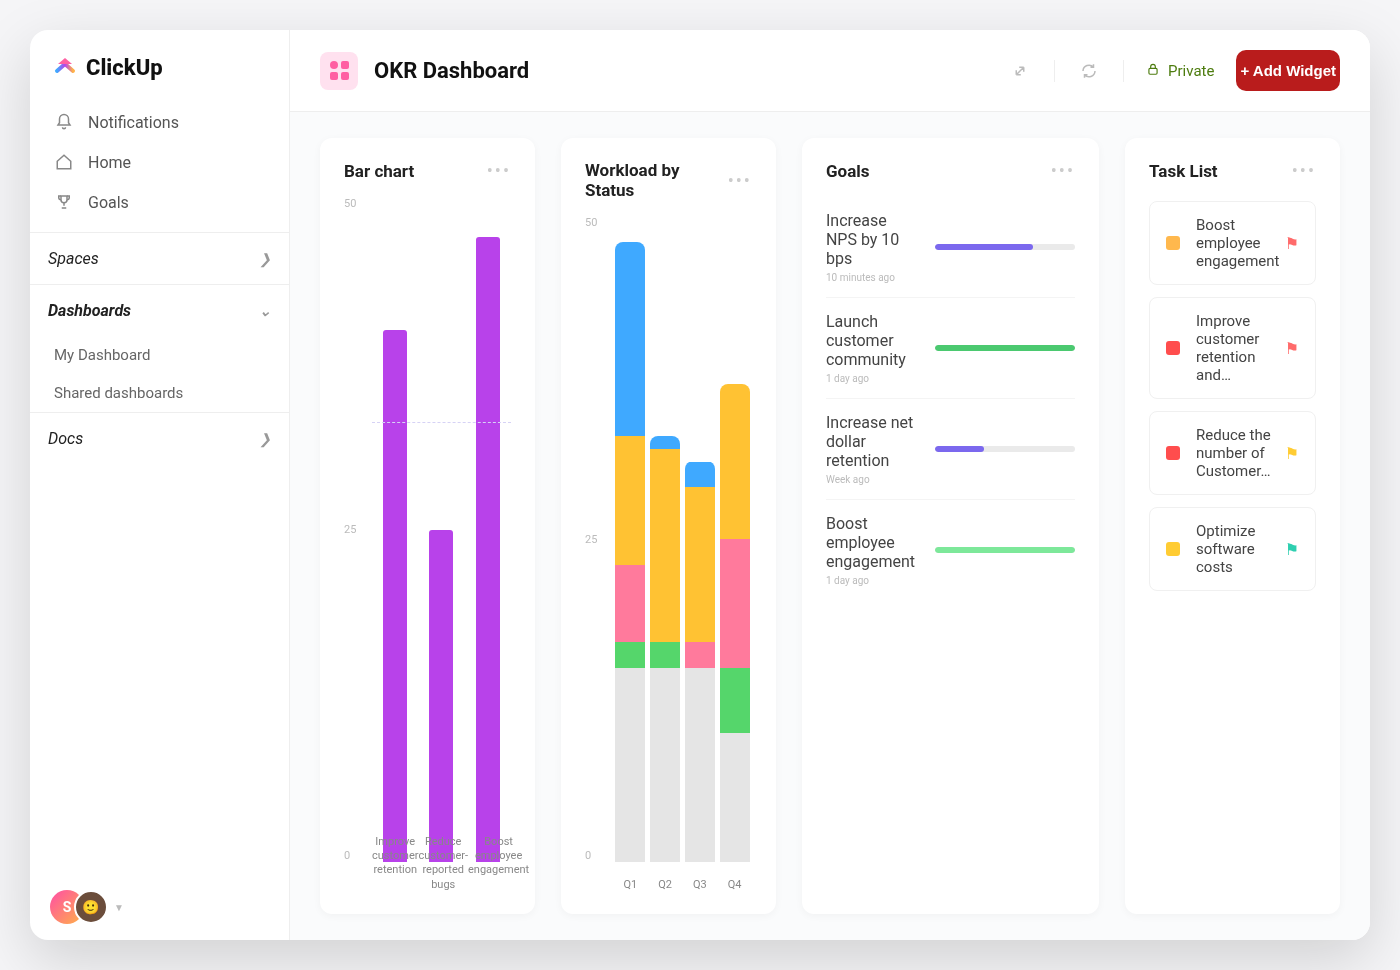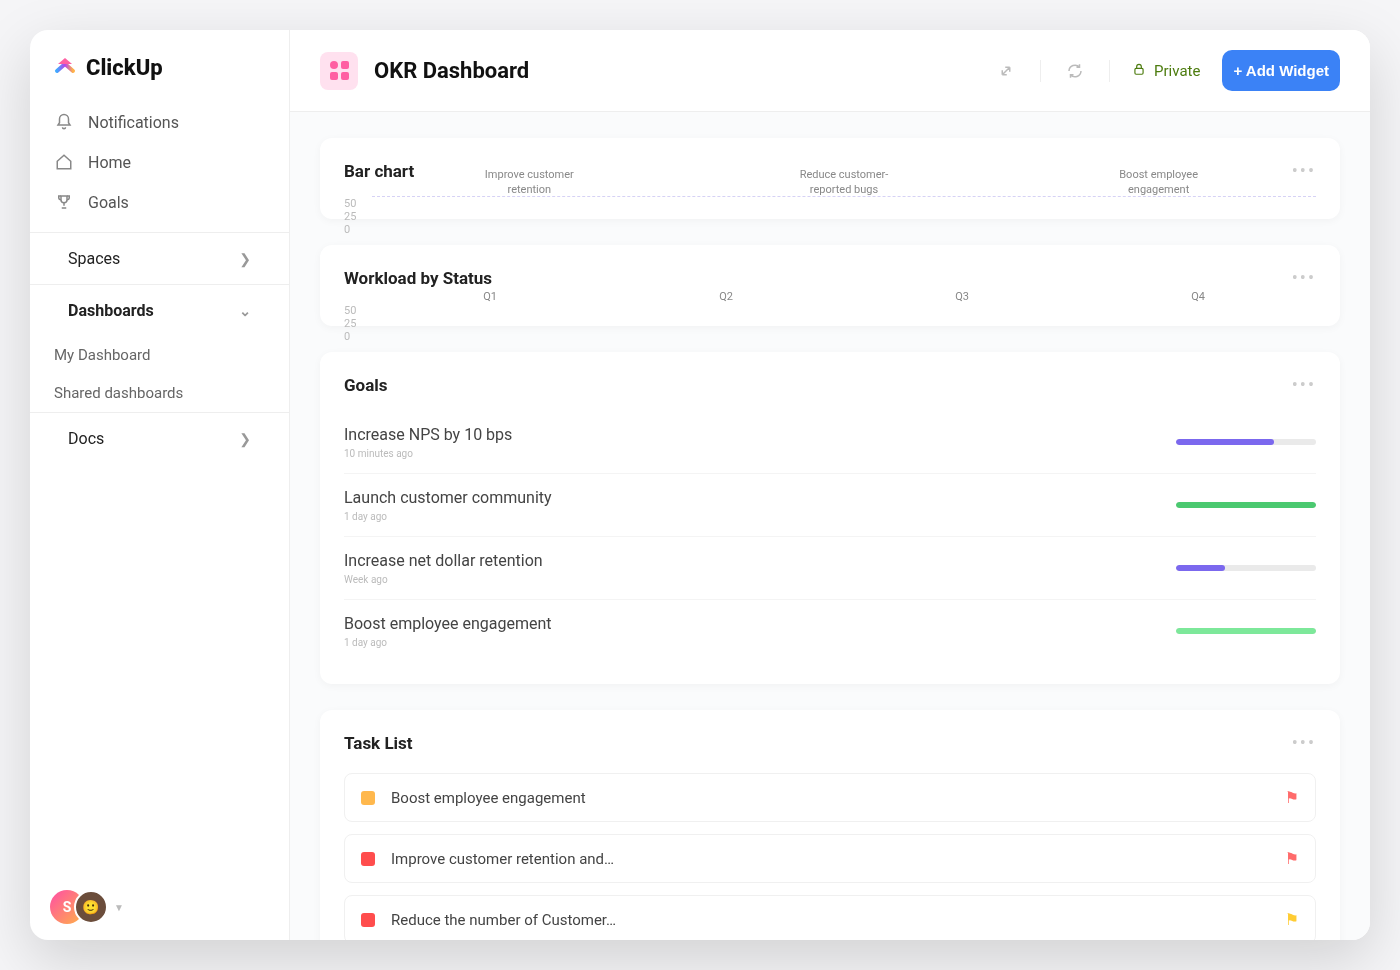--- a/index.html
+++ b/index.html
@@ -6,42 +6,42 @@
 body { font-family: -apple-system, BlinkMacSystemFont, "Segoe UI", Roboto, sans-serif; background: #f5f5f7; padding: 30px; }
 .app { width: 1340px; height:910px; background:#fff; border-radius:18px; box-shadow:0 20px 60px rgba(0,0,0,.15); display:flex; overflow:hidden; position:relative;}
 .sidebar { width:260px; border-right:1px solid #eee; display:flex; flex-direction:column; }
 .logo { display:flex; align-items:center; gap:8px; padding:24px 22px 18px; }
 .logo-mark { width:26px; height:26px; display:flex; align-items:center; justify-content:center;}
 .logo-text { font-size:22px; font-weight:800; color:#111;}
 .nav { padding:4px 0 10px;}
 .nav-item { display:flex; align-items:center; gap:14px; padding:10px 24px; color:#555; font-size:16px; cursor:pointer;}
 .nav-item .ico { width:20px; height:20px; display:flex; align-items:center; justify-content:center; color:#888;}
 .section { border-top:1px solid #eee; }
-.section-head { display:flex; align-items:center; justify-content:space-between; padding:16px 38px; color:#222; font-size:16px; cursor:pointer;}
+.section-head { display:flex; align-items:center; justify-content:space-between; padding:16px 18px; color:#222; font-size:16px; cursor:pointer;font-style:italic;}
 .section-head.bold { font-weight:700; }
 .chev { color:#999; font-size:14px;}
 .sub-item { padding:10px 24px 10px 24px; color:#666; font-size:15px; cursor:pointer;}
 .sidebar-bottom { margin-top:auto; padding:16px 20px; display:flex; align-items:center; gap:-6px;}
 .avatar { width:34px; height:34px; border-radius:50%; display:inline-flex; align-items:center; justify-content:center; font-weight:700; color:#fff; font-size:14px; }
 .avatar.s { background:linear-gradient(135deg,#ff4da6,#ffb347);}
 .avatar.p { background:#6b4d3b; margin-left:-10px; border:2px solid #fff;}
 .avatar-caret { color:#bbb; font-size:10px; margin-left:6px;}
 .main { flex:1; display:flex; flex-direction:column; background:#fafbfc;}
 .header { display:flex; align-items:center; padding:20px 30px; background:#fff; border-bottom:1px solid #eee; gap:16px;}
 .dash-icon { width:38px; height:38px; border-radius:8px; background:#ffe1ef; display:flex; align-items:center; justify-content:center;}
 .dash-icon-inner { display:grid; grid-template-columns:8px 8px; grid-template-rows:8px 8px; gap:3px;}
 .dash-icon-inner span { background:#ff5fa2; border-radius:2px;}
 .dash-icon-inner span:first-child { border-radius:50%;}
 .page-title { font-size:22px; font-weight:700; color:#111;}
 .header-spacer { flex:1;}
 .header-ico { width:36px; height:36px; display:flex; align-items:center; justify-content:center; color:#bbb; cursor:pointer;}
 .divider { width:1px; height:22px; background:#eee;}
 .private { display:flex; align-items:center; gap:8px; color:#4d7c0f; font-size:15px; padding:0 6px;}
-.add-widget { background:#3b82f6; color:#fff; border:none; padding:12px 11px; border-radius:10px; font-size:15px; font-weight:600; cursor:pointer;}
-.content { flex:1; padding:26px 30px; display:grid; grid-template-columns:1fr; gap:26px; overflow:hidden;}
+.add-widget { background:#b91c1c; color:#fff; border:none; padding:12px 4px; border-radius:10px; font-size:15px; font-weight:600; cursor:pointer;}
+.content { flex:1; padding:26px 30px; display:grid; grid-template-columns:1fr 1fr 1fr 1fr; gap:26px; overflow:hidden;}
 .card { background:#fff; border-radius:12px; box-shadow:0 2px 8px rgba(0,0,0,.04); padding:22px 24px; display:flex; flex-direction:column;}
 .card-head { display:flex; align-items:center; justify-content:space-between; margin-bottom:6px;}
 .card-title { font-size:17px; font-weight:700; color:#222;}
 .more { color:#ccc; font-size:18px; letter-spacing:2px; cursor:pointer;}
 .chart-area { flex:1; position:relative; padding-top:10px;}
 .y-axis { position:absolute; left:0; top:10px; bottom:30px; width:24px; display:flex; flex-direction:column; justify-content:space-between; color:#bbb; font-size:11px; text-align:left;}
 .plot { position:absolute; left:28px; right:0; top:10px; bottom:30px; }
 .grid-line { position:absolute; left:0; right:0; border-top:1px dashed #d6d2f5; }
 .bars { position:absolute; left:0; right:0; top:0; bottom:0; display:flex; justify-content:space-around; align-items:flex-end;}
 .bar { width:24px; background:#b842ea; border-radius:3px 3px 0 0;}
@@ -313,19 +313,20 @@
               <span class="task-name">Improve customer retention and…</span>
               <span class="flag" style="color:#ff6b6b">⚑</span>
             </div>
             <div class="task-row">
               <span class="task-sq" style="background:#ff4d4d"></span>
               <span class="task-name">Reduce the number of Customer…</span>
               <span class="flag" style="color:#ffcc33">⚑</span>
             </div>
             <div class="task-row">
               <span class="task-sq" style="background:#ffcc33"></span>
+              <span class="task-name">Optimize software costs</span>
               <span class="flag" style="color:#2ecfb0">⚑</span>
             </div>
           </div>
       </div>
     </div>
   </main>
 </div>
 
 </body></html>

